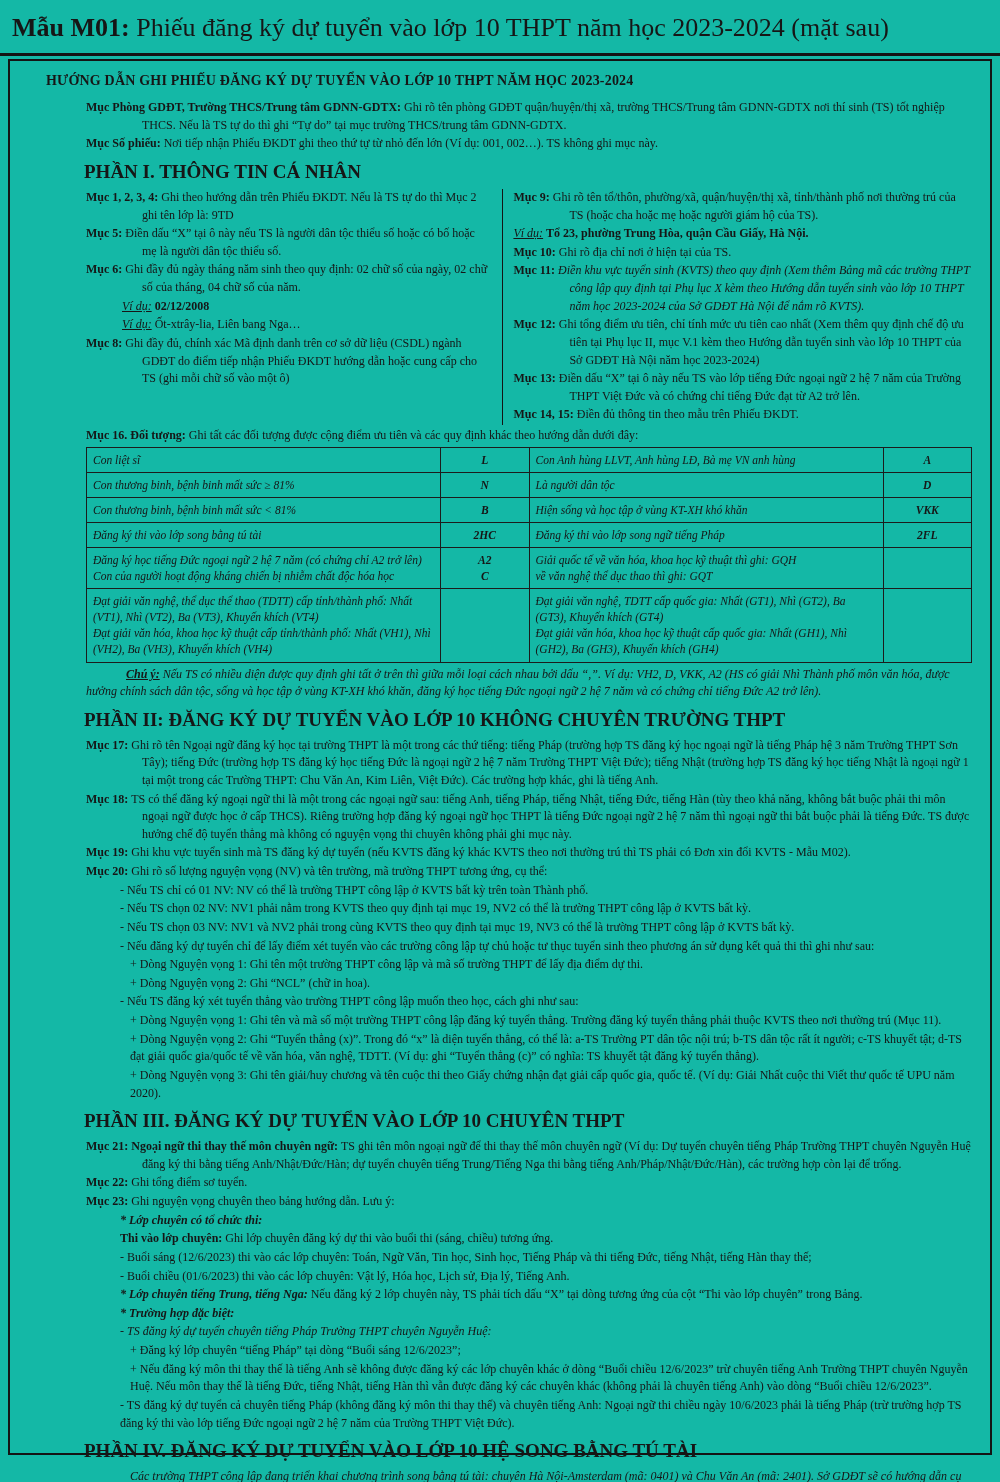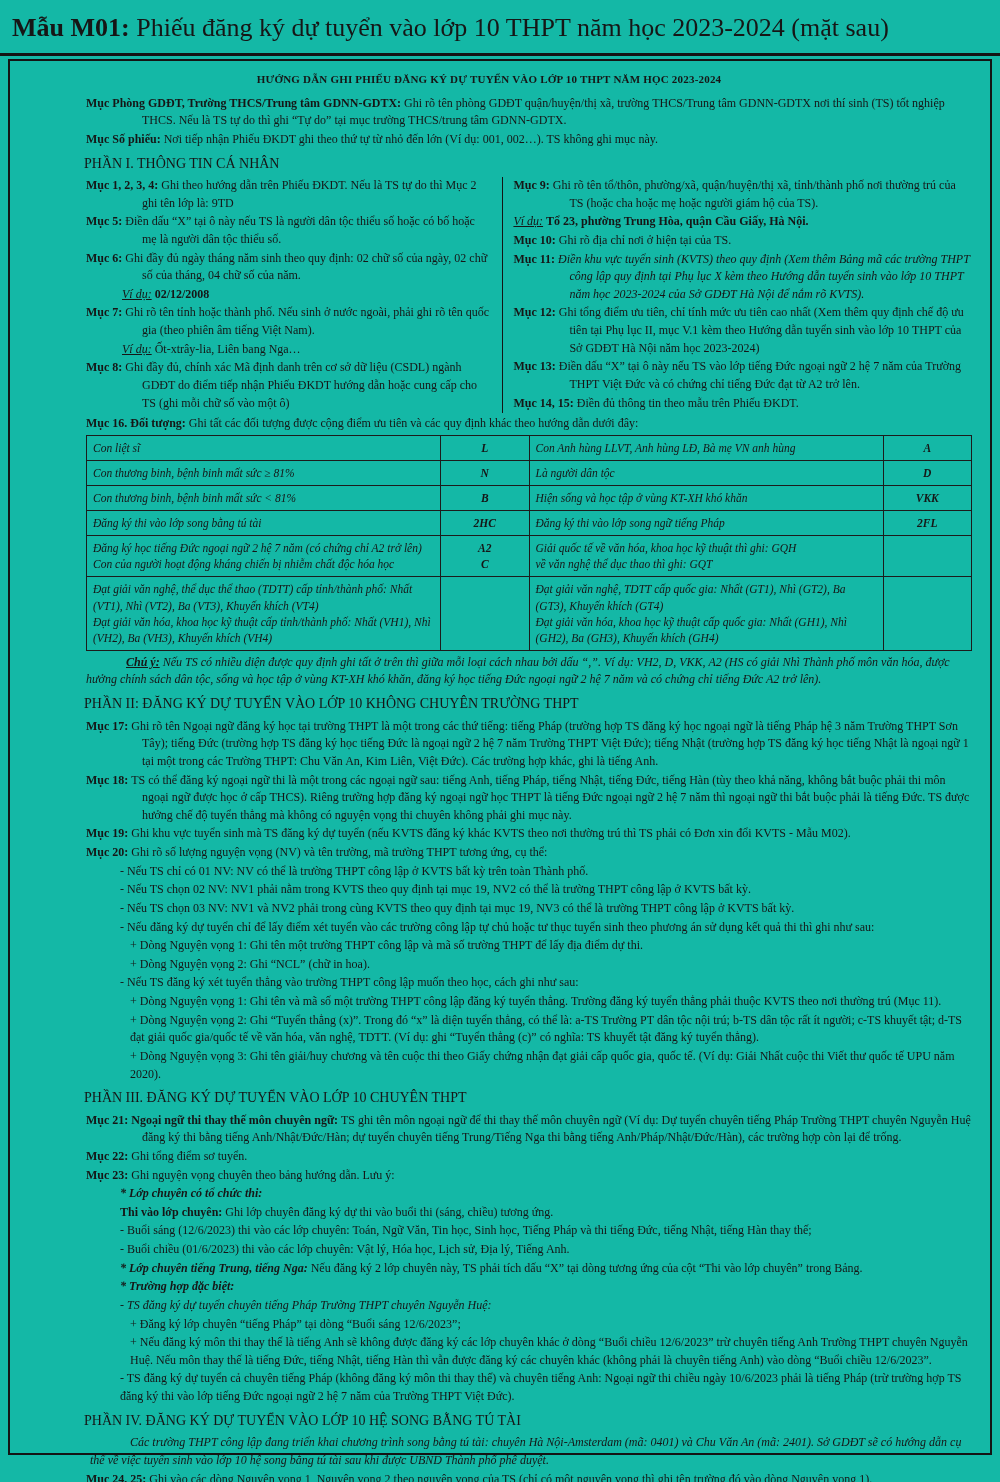--- a/index.html
+++ b/index.html
@@ -12,29 +12,29 @@
   .doc-title{
     font-size:26px;line-height:1.25;padding:12px 8px 8px 12px;
     border-bottom:3px solid #141414;white-space:nowrap;
   }
   .doc-title .t-label{font-weight:bold;}
   .sheet{
     margin:3px 8px 0 8px;border:2px solid #141414;
     padding:8px 18px 10px 76px;box-sizing:border-box;height:1396px;
   }
   .sheet-title{
-    text-align:center;font-weight:bold;font-size:11px;
+    text-align:left;font-weight:bold;font-size:14px;
     margin:2px 40px 8px -40px;letter-spacing:.2px;
   }
   .item{margin:0 0 1px 0;padding-left:56px;text-indent:-56px;}
   .item .lbl{font-weight:bold;}
   .example{margin:0 0 1px 0;padding-left:36px;}
   .example .ex-lbl{font-style:italic;text-decoration:underline;}
   .example .ex-val{font-weight:bold;}
-  .part-heading{font-weight:normal;font-size:14px;margin:5px 0 3px -2px;}
+  .part-heading{font-weight:bold;font-size:19px;margin:5px 0 3px -2px;}
   .cols{display:flex;align-items:stretch;}
   .col-left{flex:0 0 47%;padding-right:10px;box-sizing:border-box;}
   .col-right{flex:1 1 53%;border-left:1.5px solid #141414;padding-left:10px;box-sizing:border-box;}
   .muc16{margin-top:2px;}
   .tbl{border-collapse:collapse;width:100%;margin:2px 0 3px 0;font-style:italic;font-size:11.5px;line-height:1.4;}
   .tbl td{border:1.2px solid #1c1c1c;padding:4px 6px;vertical-align:top;}
   .tbl td.code{font-weight:bold;width:52px;text-align:center;}
   .tbl td.desc{width:40%;}
   .cell-line{display:block;}
   .note{margin:3px 0 2px 0;font-style:italic;padding-left:0;text-indent:40px;}
@@ -81,24 +81,20 @@
           <span>Điền dấu “X” tại ô này nếu TS là người dân tộc thiểu số hoặc có bố hoặc mẹ là người dân tộc thiểu số.</span>
         </p>
         <p class="item">
           <span class="lbl">Mục 6:</span>
           <span>Ghi đầy đủ ngày tháng năm sinh theo quy định: 02 chữ số của ngày, 02 chữ số của tháng, 04 chữ số của năm.</span>
         </p>
         <p class="example">
           <span class="ex-lbl">Ví dụ:</span>
           <span class="ex-val">02/12/2008</span>
         </p>
-        <p class="item">
-          <span class="lbl">Mục 7:</span>
-          <span>Ghi rõ tên tỉnh hoặc thành phố. Nếu sinh ở nước ngoài, phải ghi rõ tên quốc gia (theo phiên âm tiếng Việt Nam).</span>
-        </p>
         <p class="example">
           <span class="ex-lbl">Ví dụ:</span>
           <span>Ốt-xtrây-lia, Liên bang Nga…</span>
         </p>
         <p class="item">
           <span class="lbl">Mục 8:</span>
           <span>Ghi đầy đủ, chính xác Mã định danh trên cơ sở dữ liệu (CSDL) ngành GDĐT do điểm tiếp nhận Phiếu ĐKDT hướng dẫn hoặc cung cấp cho TS (ghi mỗi chữ số vào một ô)</span>
         </p>
       </div>
       <div class="col-right">

